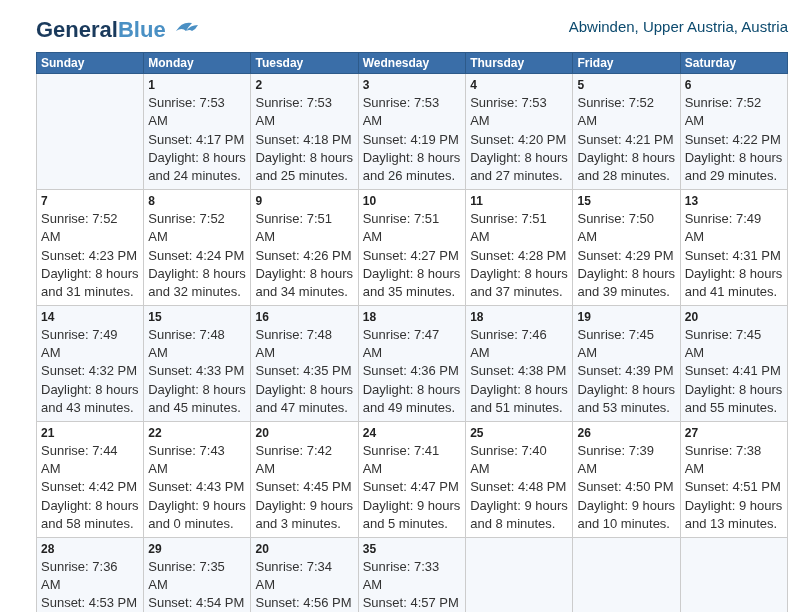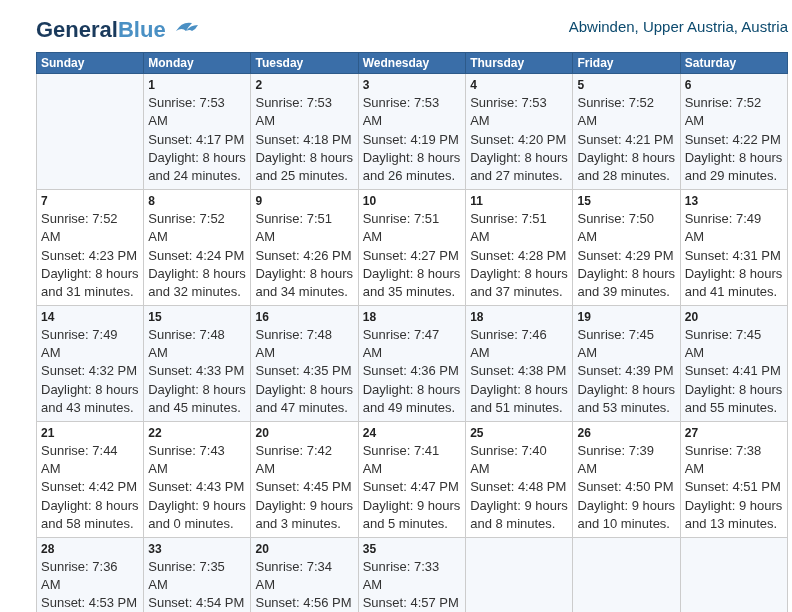--- a/index.html
+++ b/index.html
@@ -239,21 +239,21 @@
             <span class="date-num">27</span>
             <div class="cell-text">Sunrise: 7:38 AM<br>Sunset: 4:51 PM<br>Daylight: 9 hours<br>and 13 minutes.</div>
           </td>
         </tr>
         <tr>
           <td>
             <span class="date-num">28</span>
             <div class="cell-text">Sunrise: 7:36 AM<br>Sunset: 4:53 PM<br>Daylight: 9 hours<br>and 16 minutes.</div>
           </td>
           <td>
-            <span class="date-num">33</span>
+            <span class="date-num">29</span>
             <div class="cell-text">Sunrise: 7:35 AM<br>Sunset: 4:54 PM<br>Daylight: 9 hours<br>and 19 minutes.</div>
           </td>
           <td>
             <span class="date-num">20</span>
             <div class="cell-text">Sunrise: 7:34 AM<br>Sunset: 4:56 PM<br>Daylight: 9 hours<br>and 21 minutes.</div>
           </td>
           <td>
             <span class="date-num">35</span>
             <div class="cell-text">Sunrise: 7:33 AM<br>Sunset: 4:57 PM<br>Daylight: 9 hours<br>and 24 minutes.</div>
           </td>

